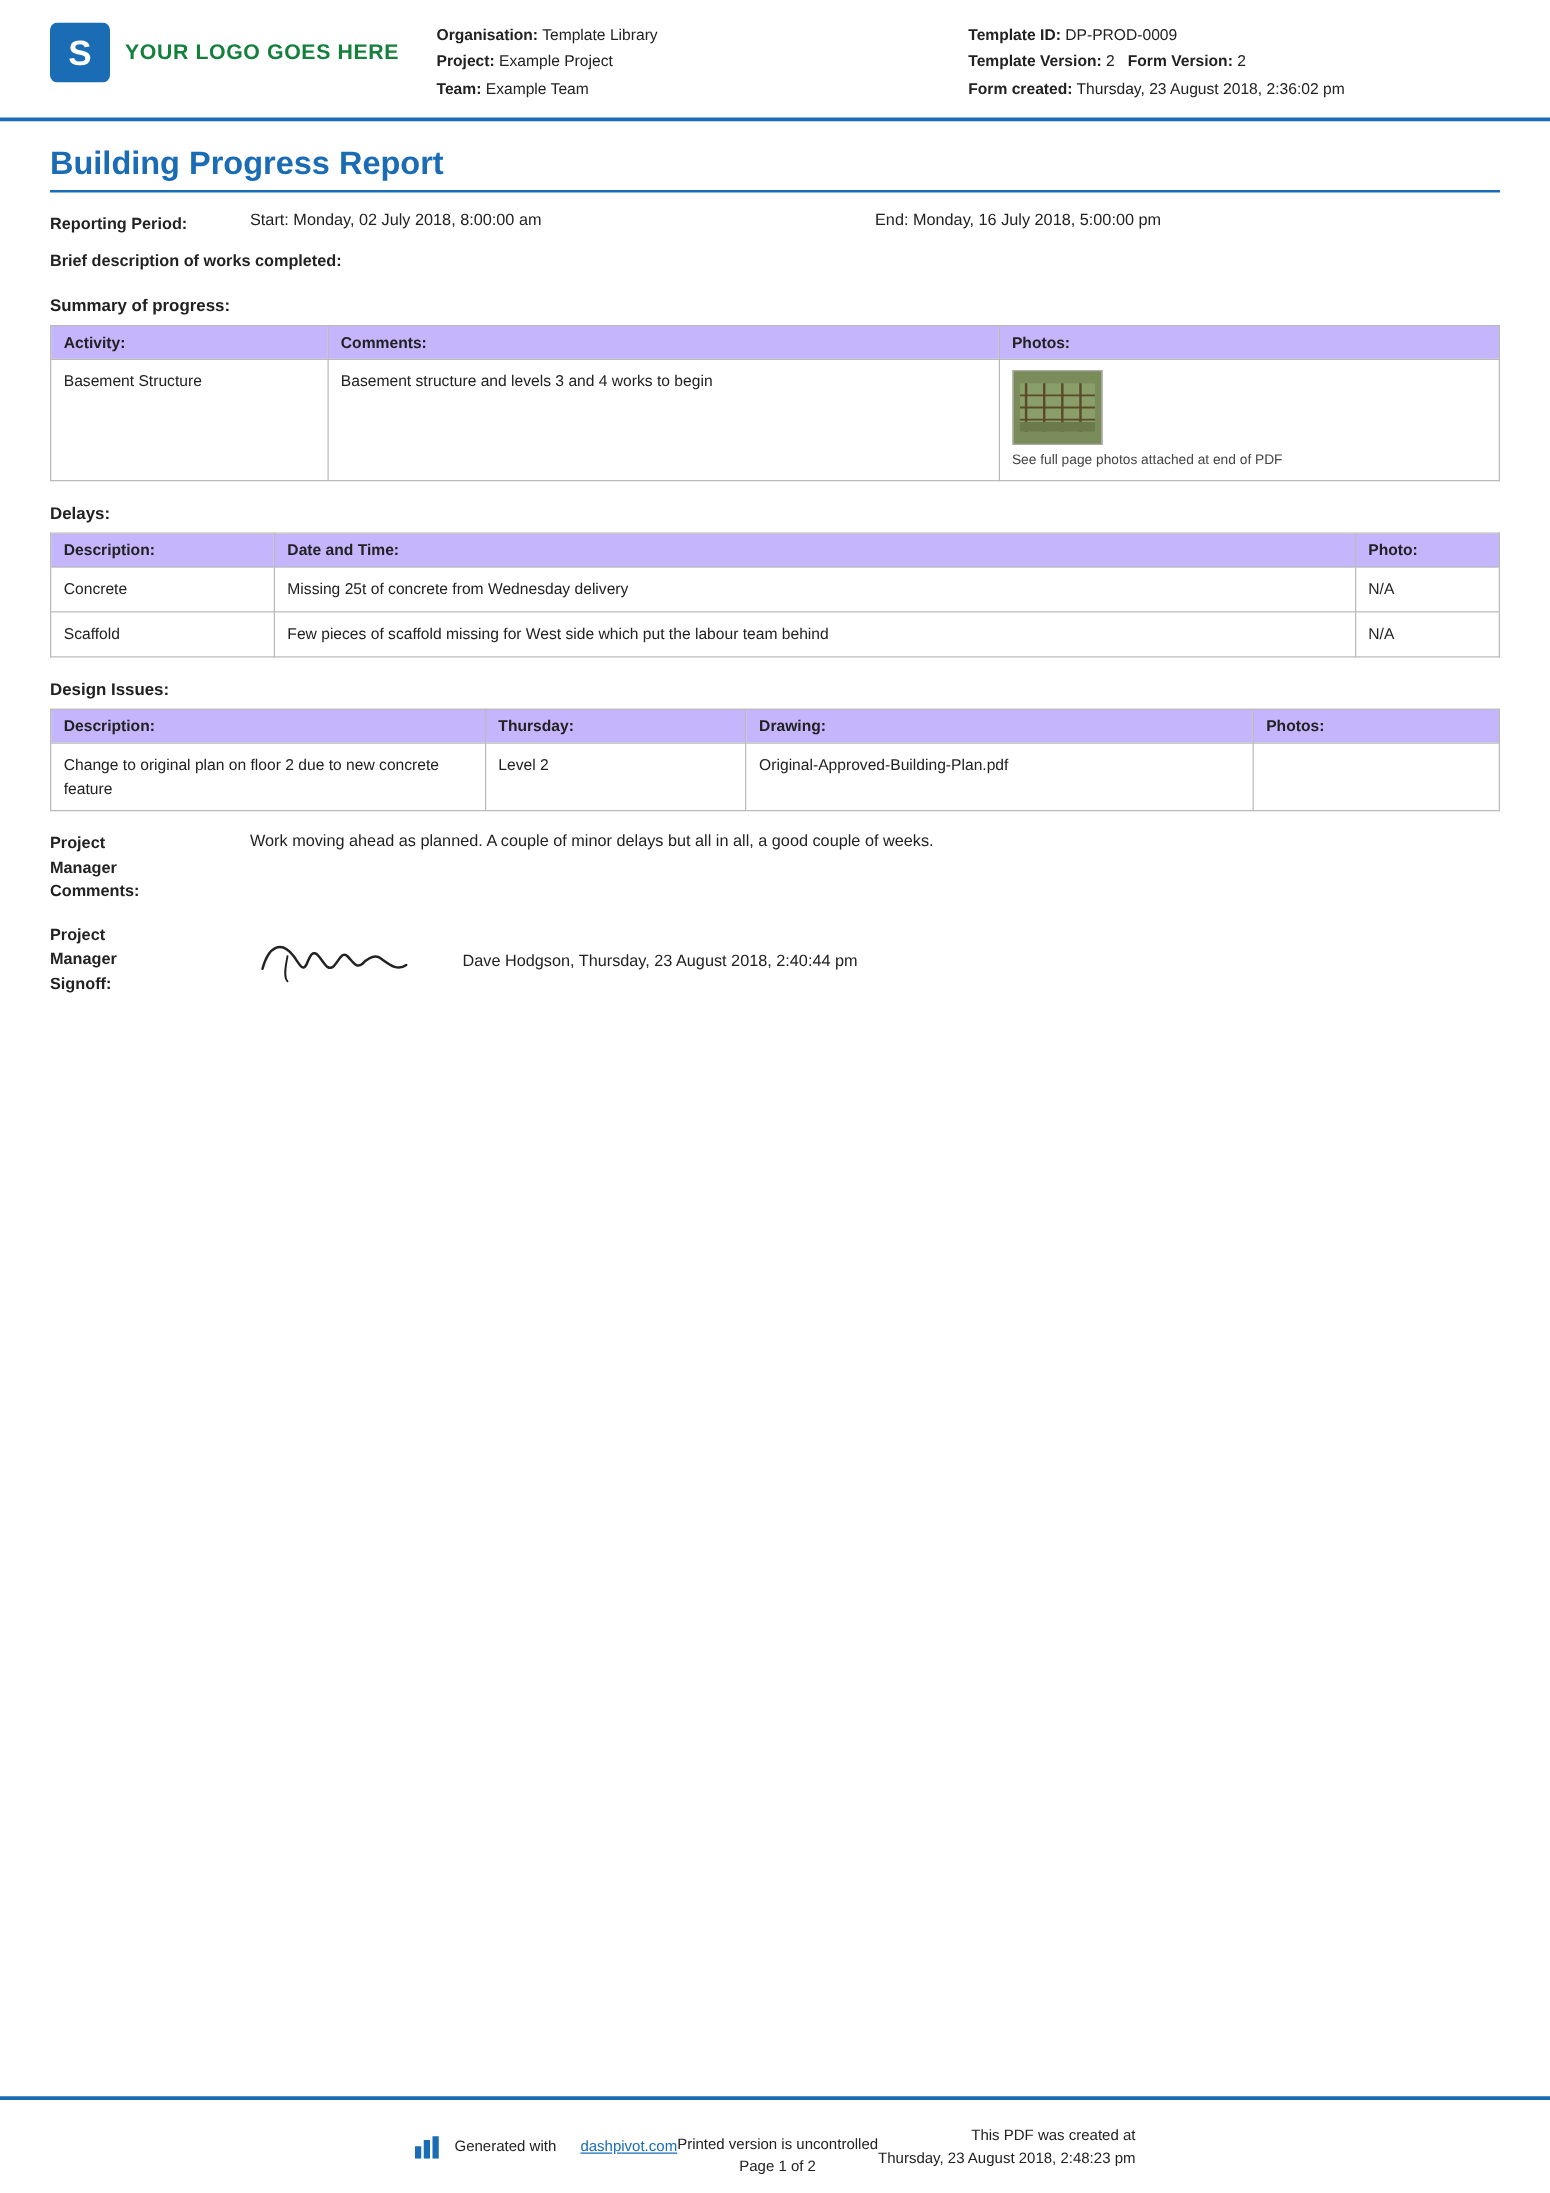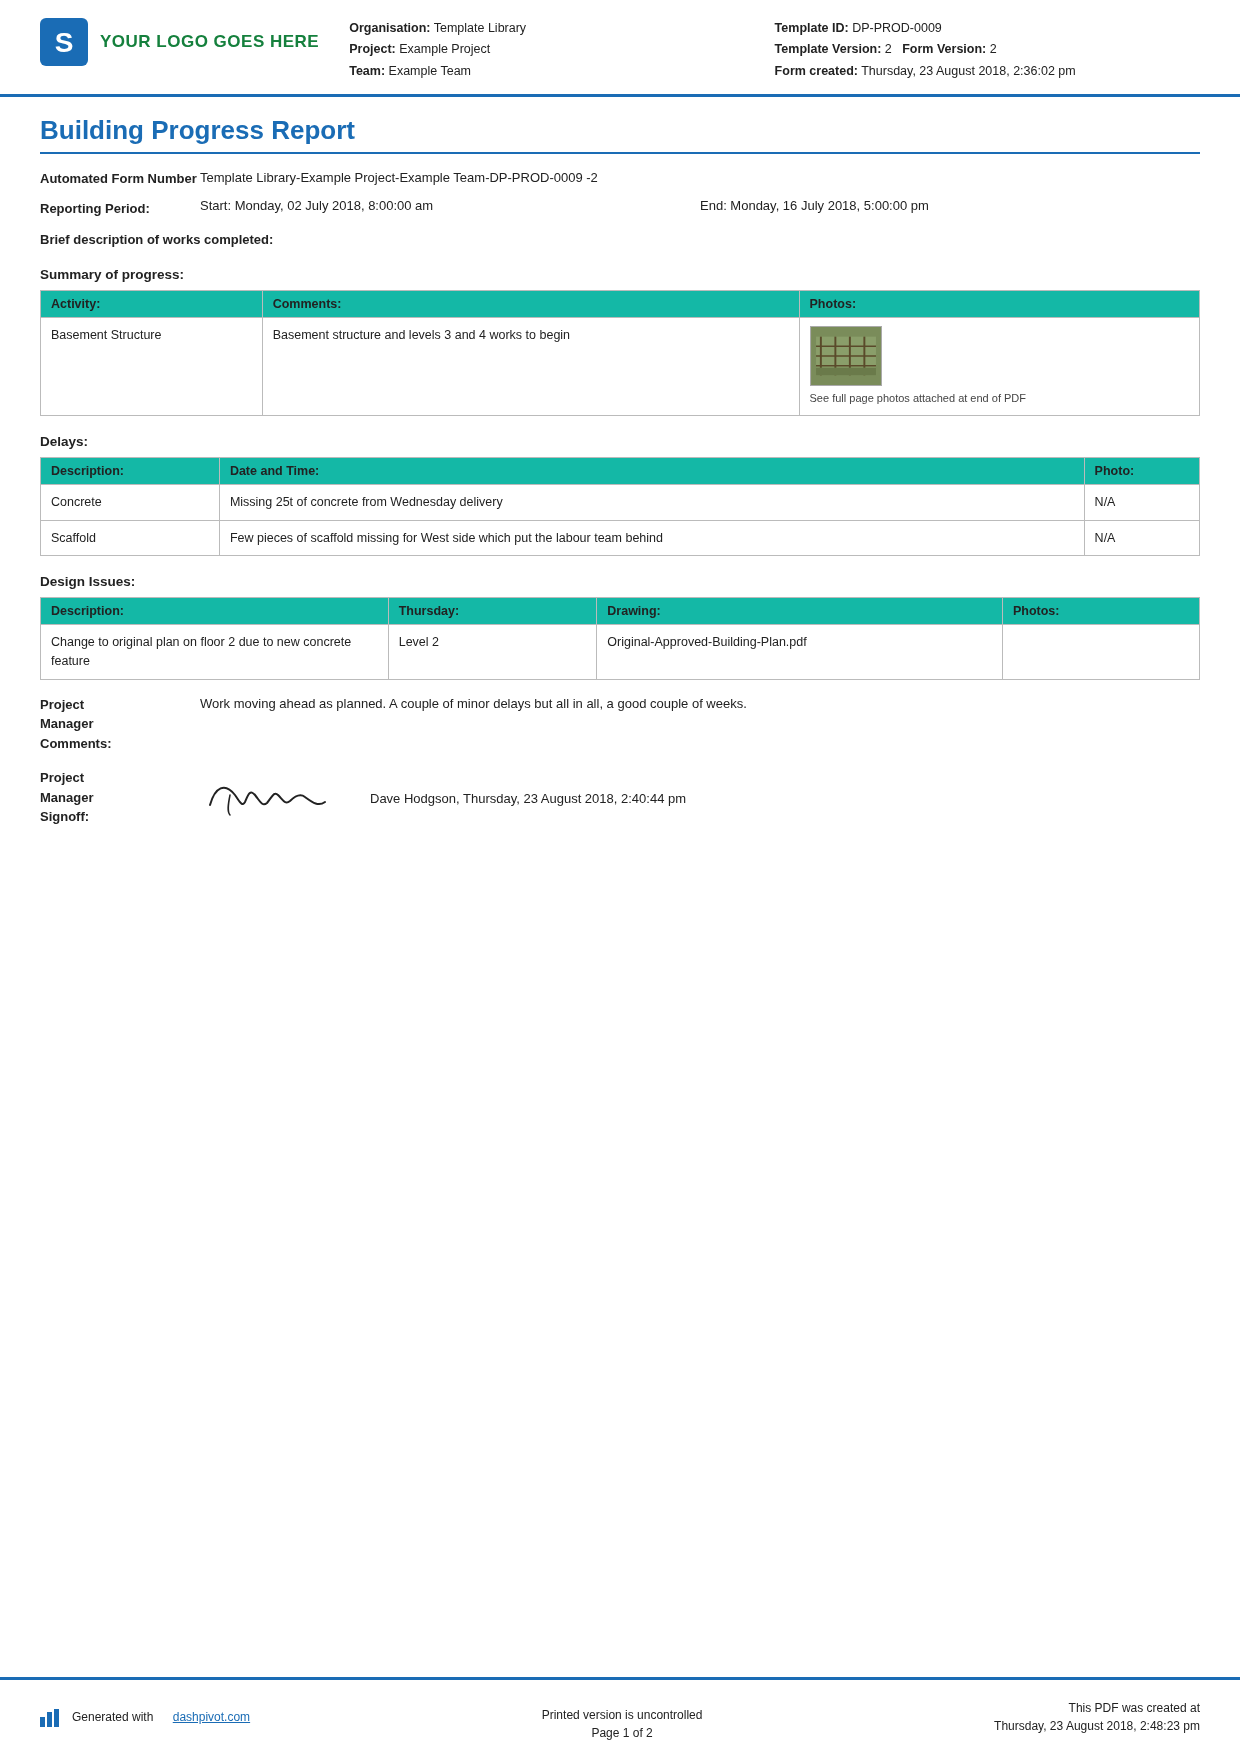--- a/index.html
+++ b/index.html
@@ -124,21 +124,21 @@
     }
 
     
     .data-table {
       width: 100%;
       border-collapse: collapse;
       margin-bottom: 10px;
       font-size: 12.5px;
     }
     .data-table th {
-      background: #14b8a6;
+      background: #c4b5fd;
       border: 1px solid #bbb;
       padding: 6px 10px;
       text-align: left;
       font-weight: bold;
       font-size: 12.5px;
     }
     .data-table td {
       border: 1px solid #bbb;
       padding: 8px 10px;
       vertical-align: top;
@@ -195,21 +195,21 @@
       color: #222;
       width: 140px;
     }
 
     
     .footer {
       border-top: 3px solid #1a6cb5;
       padding: 12px 40px;
       display: flex;
       align-items: center;
-      justify-content: space-between;
+      justify-content: center;
       margin-top: auto;
       font-size: 12px;
     }
     .footer-left {
       display: flex;
       align-items: center;
       gap: 8px;
     }
     .footer-icon {
       width: 24px;
@@ -275,24 +275,20 @@
           <span>Thursday, 23 August 2018, 2:36:02 pm</span>
         </div>
       </div>
     </div>
   </div>
 
   <div class="content">
 
     <div class="report-title">Building Progress Report</div>
 
-    <div class="field-row">
-      <div class="field-label">Automated Form Number</div>
-      <div class="field-value">Template Library-Example Project-Example Team-DP-PROD-0009   -2</div>
-    </div>
 
     <div class="field-row">
       <div class="field-label">Reporting Period:</div>
       <div class="field-value-split">
         <div class="part">Start: Monday, 02 July 2018, 8:00:00 am</div>
         <div class="part">End: Monday, 16 July 2018, 5:00:00 pm</div>
       </div>
     </div>
 
     <div class="field-row">

